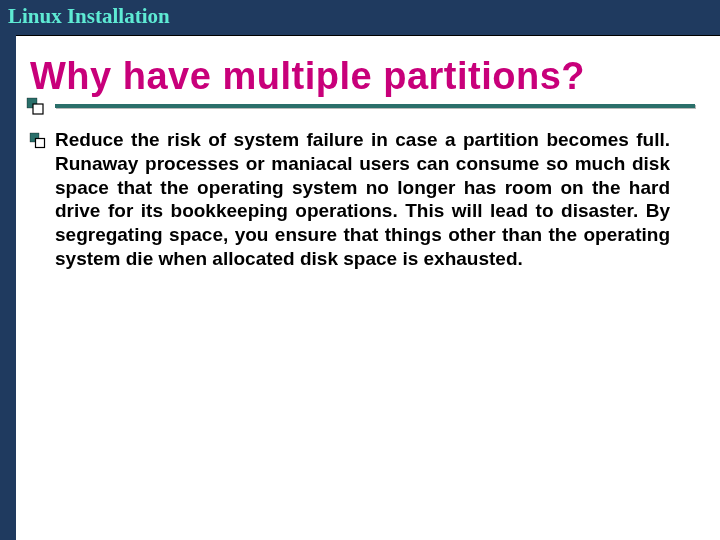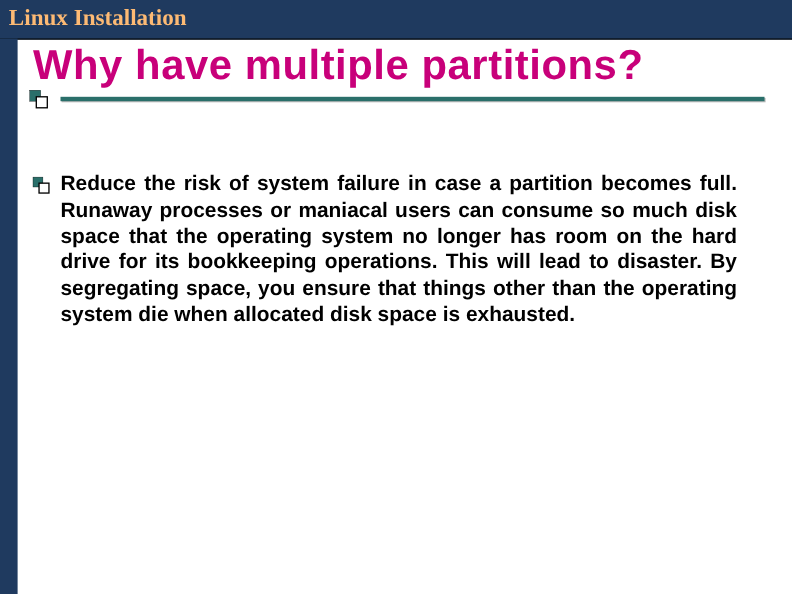--- a/index.html
+++ b/index.html
@@ -7,21 +7,21 @@
     padding: 0;
     width: 720px;
     height: 540px;
     background: #fff;
     font-family: Arial, Helvetica, sans-serif;
     overflow: hidden;
     position: relative;
   }
   .header-bar {
     background: #1f3a5f;
-    color: #fdba74;
+    color: #5eead4;
     font-family: "Times New Roman", Times, serif;
     font-weight: bold;
     font-size: 21px;
     padding: 4px 8px 6px 8px;
     border-bottom: 1px solid #000;
   }
   .vertical-stripe {
     position: absolute;
     left: 0;
     top: 35px;
@@ -37,21 +37,21 @@
   }
   .title-wrap {
     position: relative;
     padding-left: 30px;
   }
   .title {
     color: #c8007a;
     font-weight: bold;
     font-size: 38px;
     margin: 0;
-    padding-top: 4px;
+    padding-top: 20px;
     letter-spacing: 0.5px;
   }
   .title-rule-wrap {
     position: relative;
     padding-left: 30px;
     margin-top: 6px;
   }
   .title-rule {
     height: 4px;
     background: #2a6f6a;
@@ -75,21 +75,20 @@
     position: absolute;
     left: -26px;
     top: 4px;
   }
   .bullet-text {
     font-size: 19px;
     font-weight: bold;
     color: #000;
     line-height: 1.25;
     text-align: justify;
-    margin-top: 44px;
   }
   svg { display: block; }
 </style>
 </head>
 <body>
 
 <div class="header-bar">
   <span>Linux Installation</span>
 </div>
 

